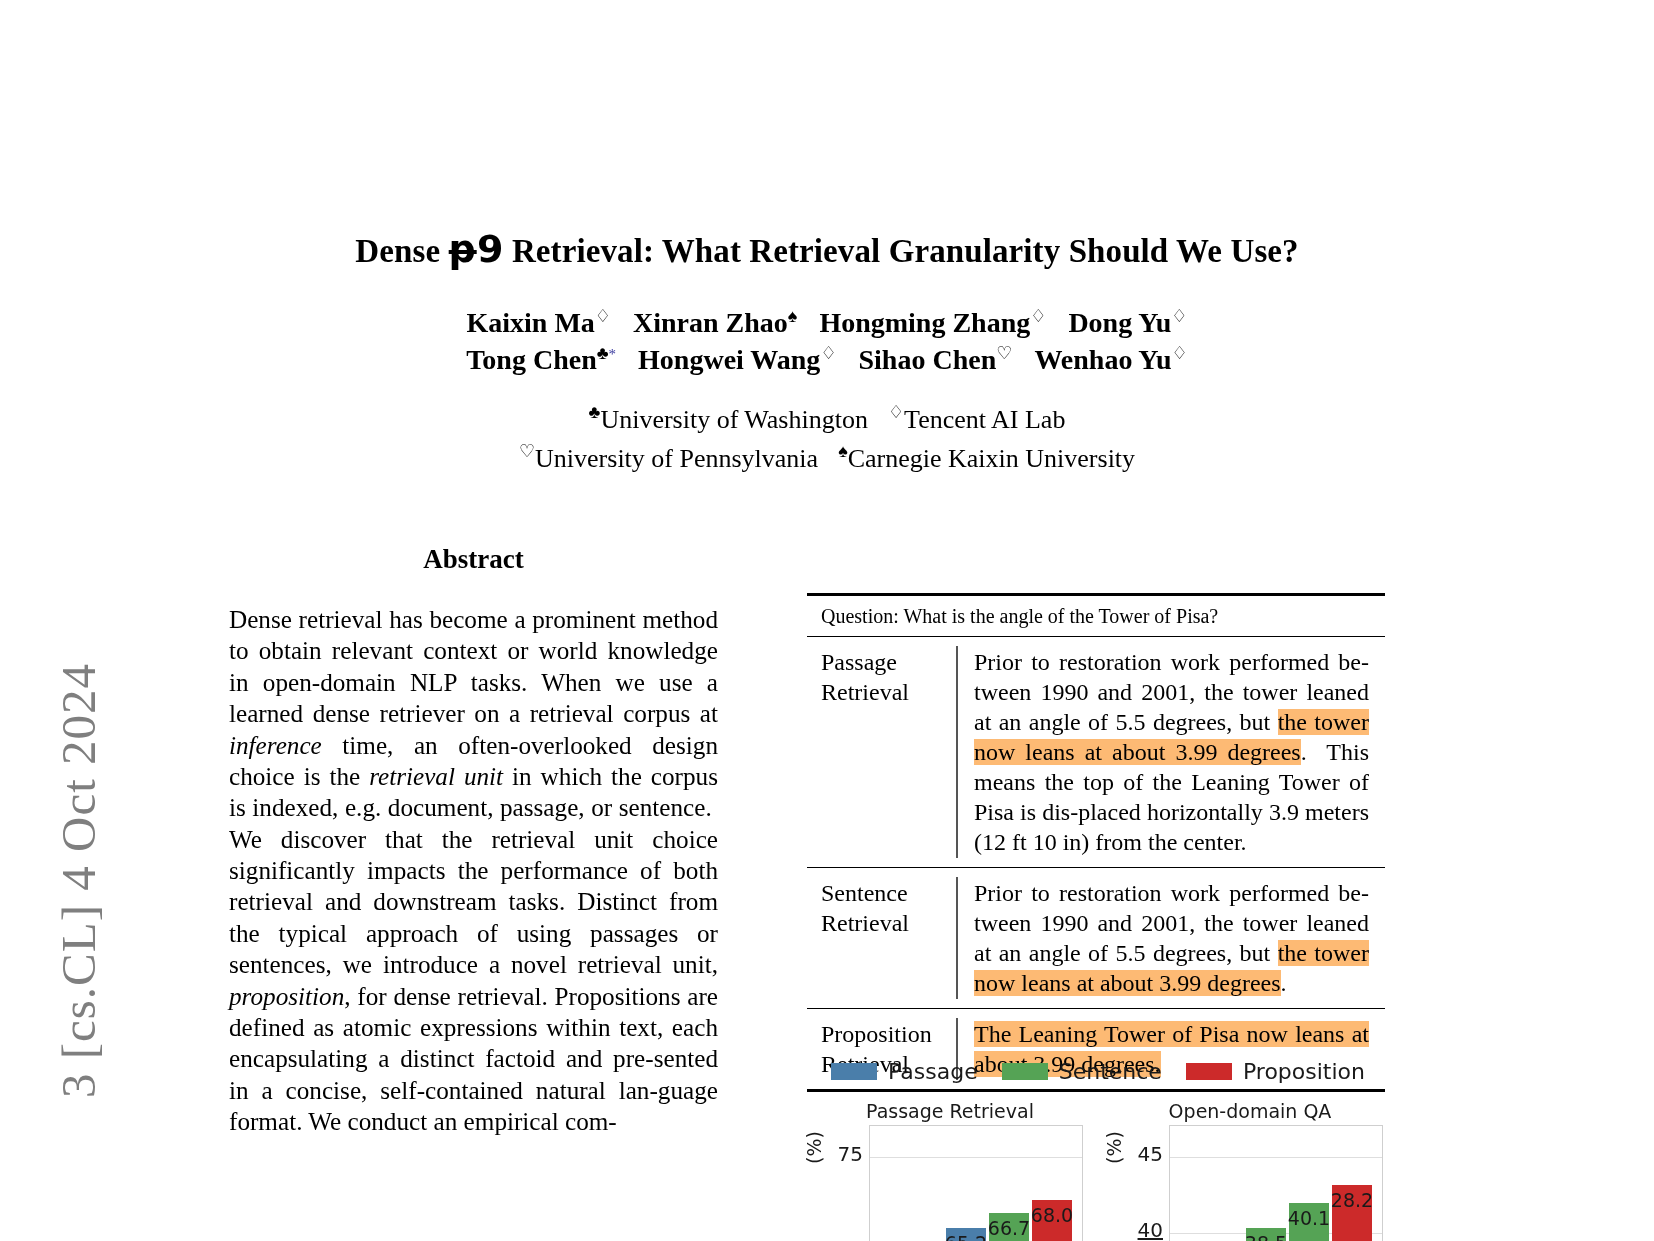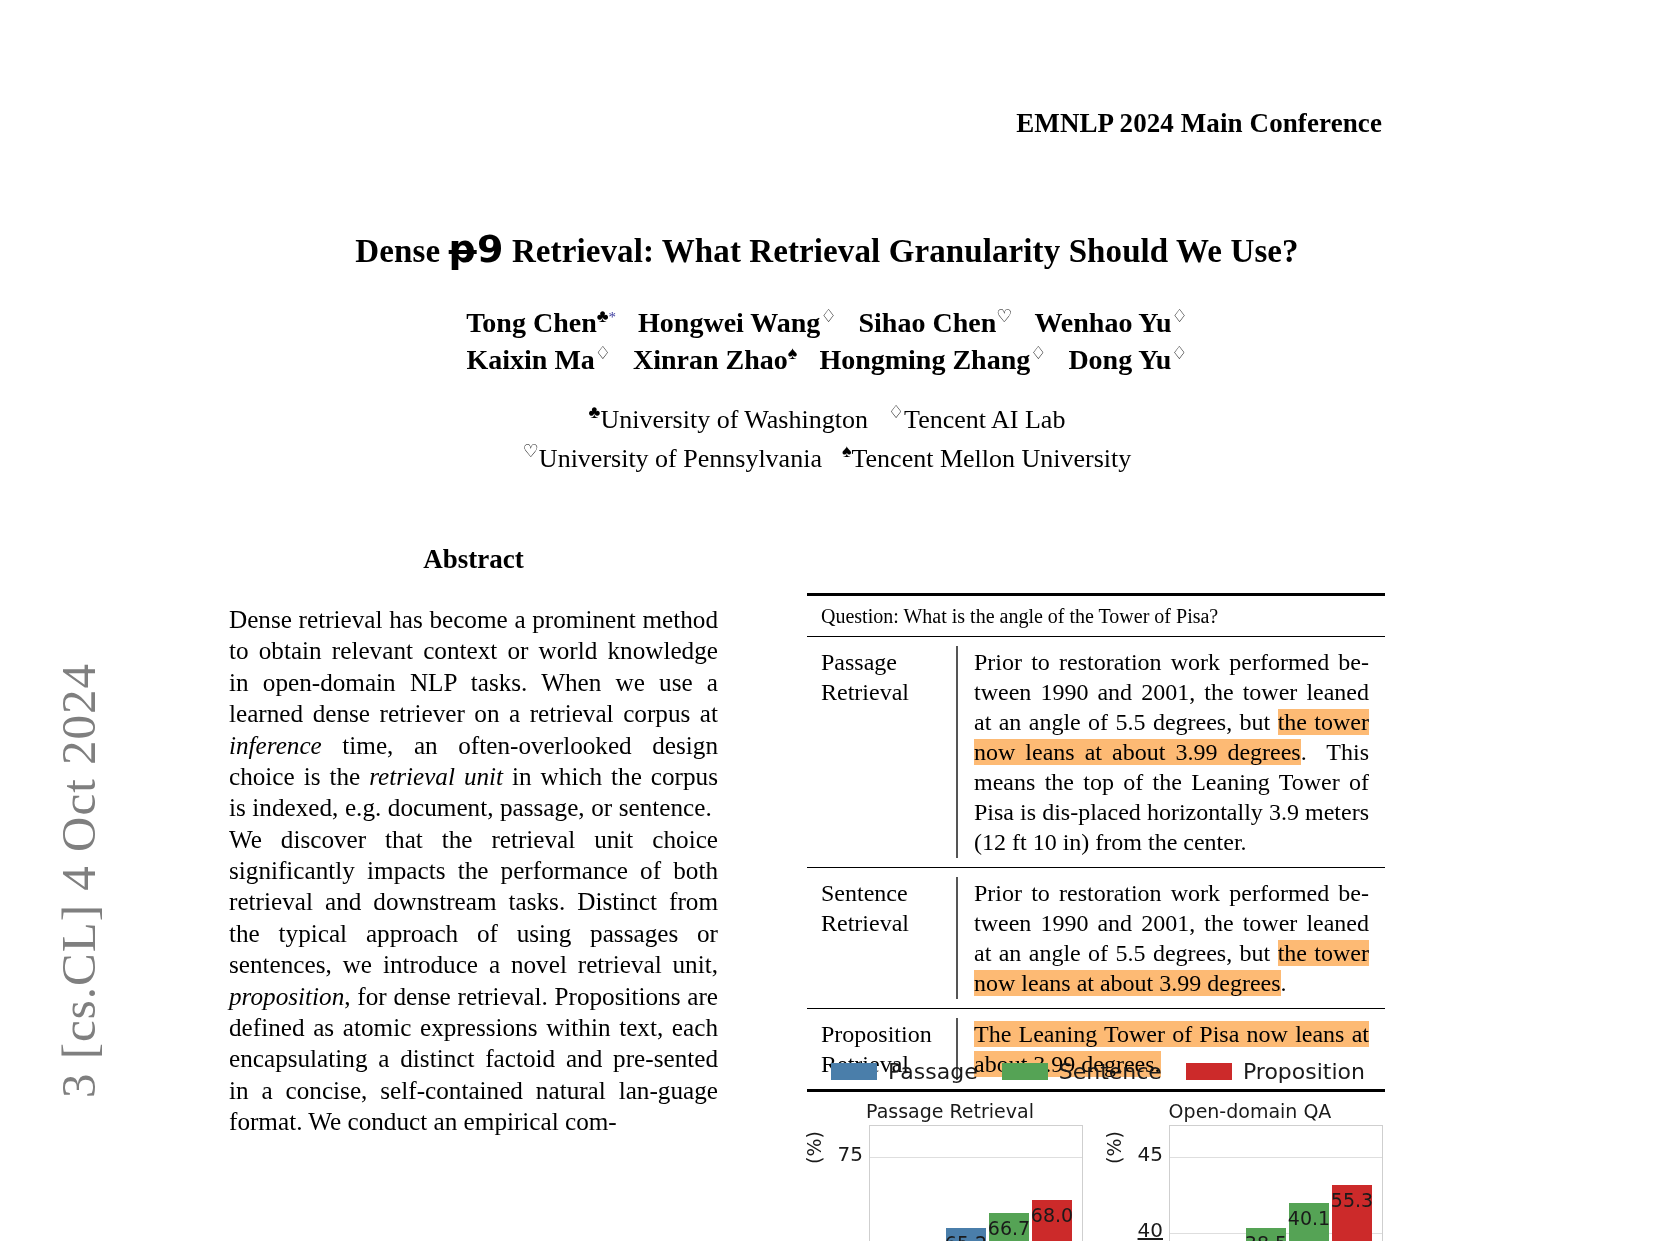--- a/index.html
+++ b/index.html
@@ -105,36 +105,35 @@
   .bar-value{position:absolute;left:50%;transform:translateX(-50%);
              font-size:19px;color:#1a1a1a;white-space:nowrap;}
 </style>
 </head>
 <body>
 
 <div class="page">
 
   <div id="arxiv-stamp">3  [cs.CL]  4 Oct 2024</div>
 
-  <div id="venue">EMNLP 2024 Main Conference</div>
 
   <h1 id="paper-title">
     <span>Dense</span>
     <span class="xsym">ᵽ9</span>
     <span>Retrieval: What Retrieval Granularity Should We Use?</span>
   </h1>
 
   <div id="authors">
+    <div class="author-line"><span class="author">Kaixin Ma<span class="sup">♢</span></span><span class="author">Xinran Zhao<span class="sup">♠</span></span><span class="author">Hongming Zhang<span class="sup">♢</span></span><span class="author">Dong Yu<span class="sup">♢</span></span></div>
     <div class="author-line"><span class="author">Tong Chen<span class="sup">♣</span><span class="sup star">*</span></span><span class="author">Hongwei Wang<span class="sup">♢</span></span><span class="author">Sihao Chen<span class="sup">♡</span></span><span class="author">Wenhao Yu<span class="sup">♢</span></span></div>
-    <div class="author-line"><span class="author">Kaixin Ma<span class="sup">♢</span></span><span class="author">Xinran Zhao<span class="sup">♠</span></span><span class="author">Hongming Zhang<span class="sup">♢</span></span><span class="author">Dong Yu<span class="sup">♢</span></span></div>
   </div>
 
   <div id="affiliations">
     <div class="affil-line"><span class="affil"><span class="mk">♣</span><span>University of Washington</span></span><span class="affil"><span class="mk">♢</span><span>Tencent AI Lab</span></span></div>
-    <div class="affil-line"><span class="affil"><span class="mk">♡</span><span>University of Pennsylvania</span></span><span class="affil"><span class="mk">♠</span><span>Tencent Mellon University</span></span></div>
+    <div class="affil-line"><span class="affil"><span class="mk">♡</span><span>University of Pennsylvania</span></span><span class="affil"><span class="mk">♠</span><span>Carnegie Kaixin University</span></span></div>
   </div>
 
   <div id="abstract-col">
     <div id="abstract-heading">Abstract</div>
     <div id="abstract-body">Dense retrieval has become a prominent method to obtain relevant context or world knowledge in open-domain NLP tasks. When we use a learned dense retriever on a retrieval corpus at <i>inference</i> time, an often-overlooked design choice is the <i>retrieval unit</i> in which the corpus is indexed, e.g. document, passage, or sentence.&nbsp; We discover that the retrieval unit choice significantly impacts the performance of both retrieval and downstream tasks. Distinct from the typical approach of using passages or sentences, we introduce a novel retrieval unit, <i>proposition</i>, for dense retrieval. Propositions are defined as atomic expressions within text, each encapsulating a distinct factoid and pre-sented in a concise, self-contained natural lan-guage format. We conduct an empirical com-</div>
   </div>
 
   <div id="example-table">
     <div class="rule-thick"></div>
     <div class="q-row">
@@ -214,21 +213,21 @@
             <div class="bar-wrap"></div>
             <div class="bar-wrap">
               <div class="bar-value" style="top: 105.625px;">38.5</div>
               <div class="bar" style="height: 53.375px; background: rgb(85, 163, 85);"></div>
             </div>
             <div class="bar-wrap">
               <div class="bar-value" style="top: 81.225px;">40.1</div>
               <div class="bar" style="height: 77.775px; background: rgb(85, 163, 85);"></div>
             </div>
             <div class="bar-wrap">
-              <div class="bar-value" style="top: 62.925px;">55.3</div>
+              <div class="bar-value" style="top: 62.925px;">28.2</div>
               <div class="bar" style="height: 96.075px; background: rgb(204, 42, 42);"></div>
             </div>
           </div>
         </div>
       </div>
     </div>
 
 </div>
 
 </body></html>

